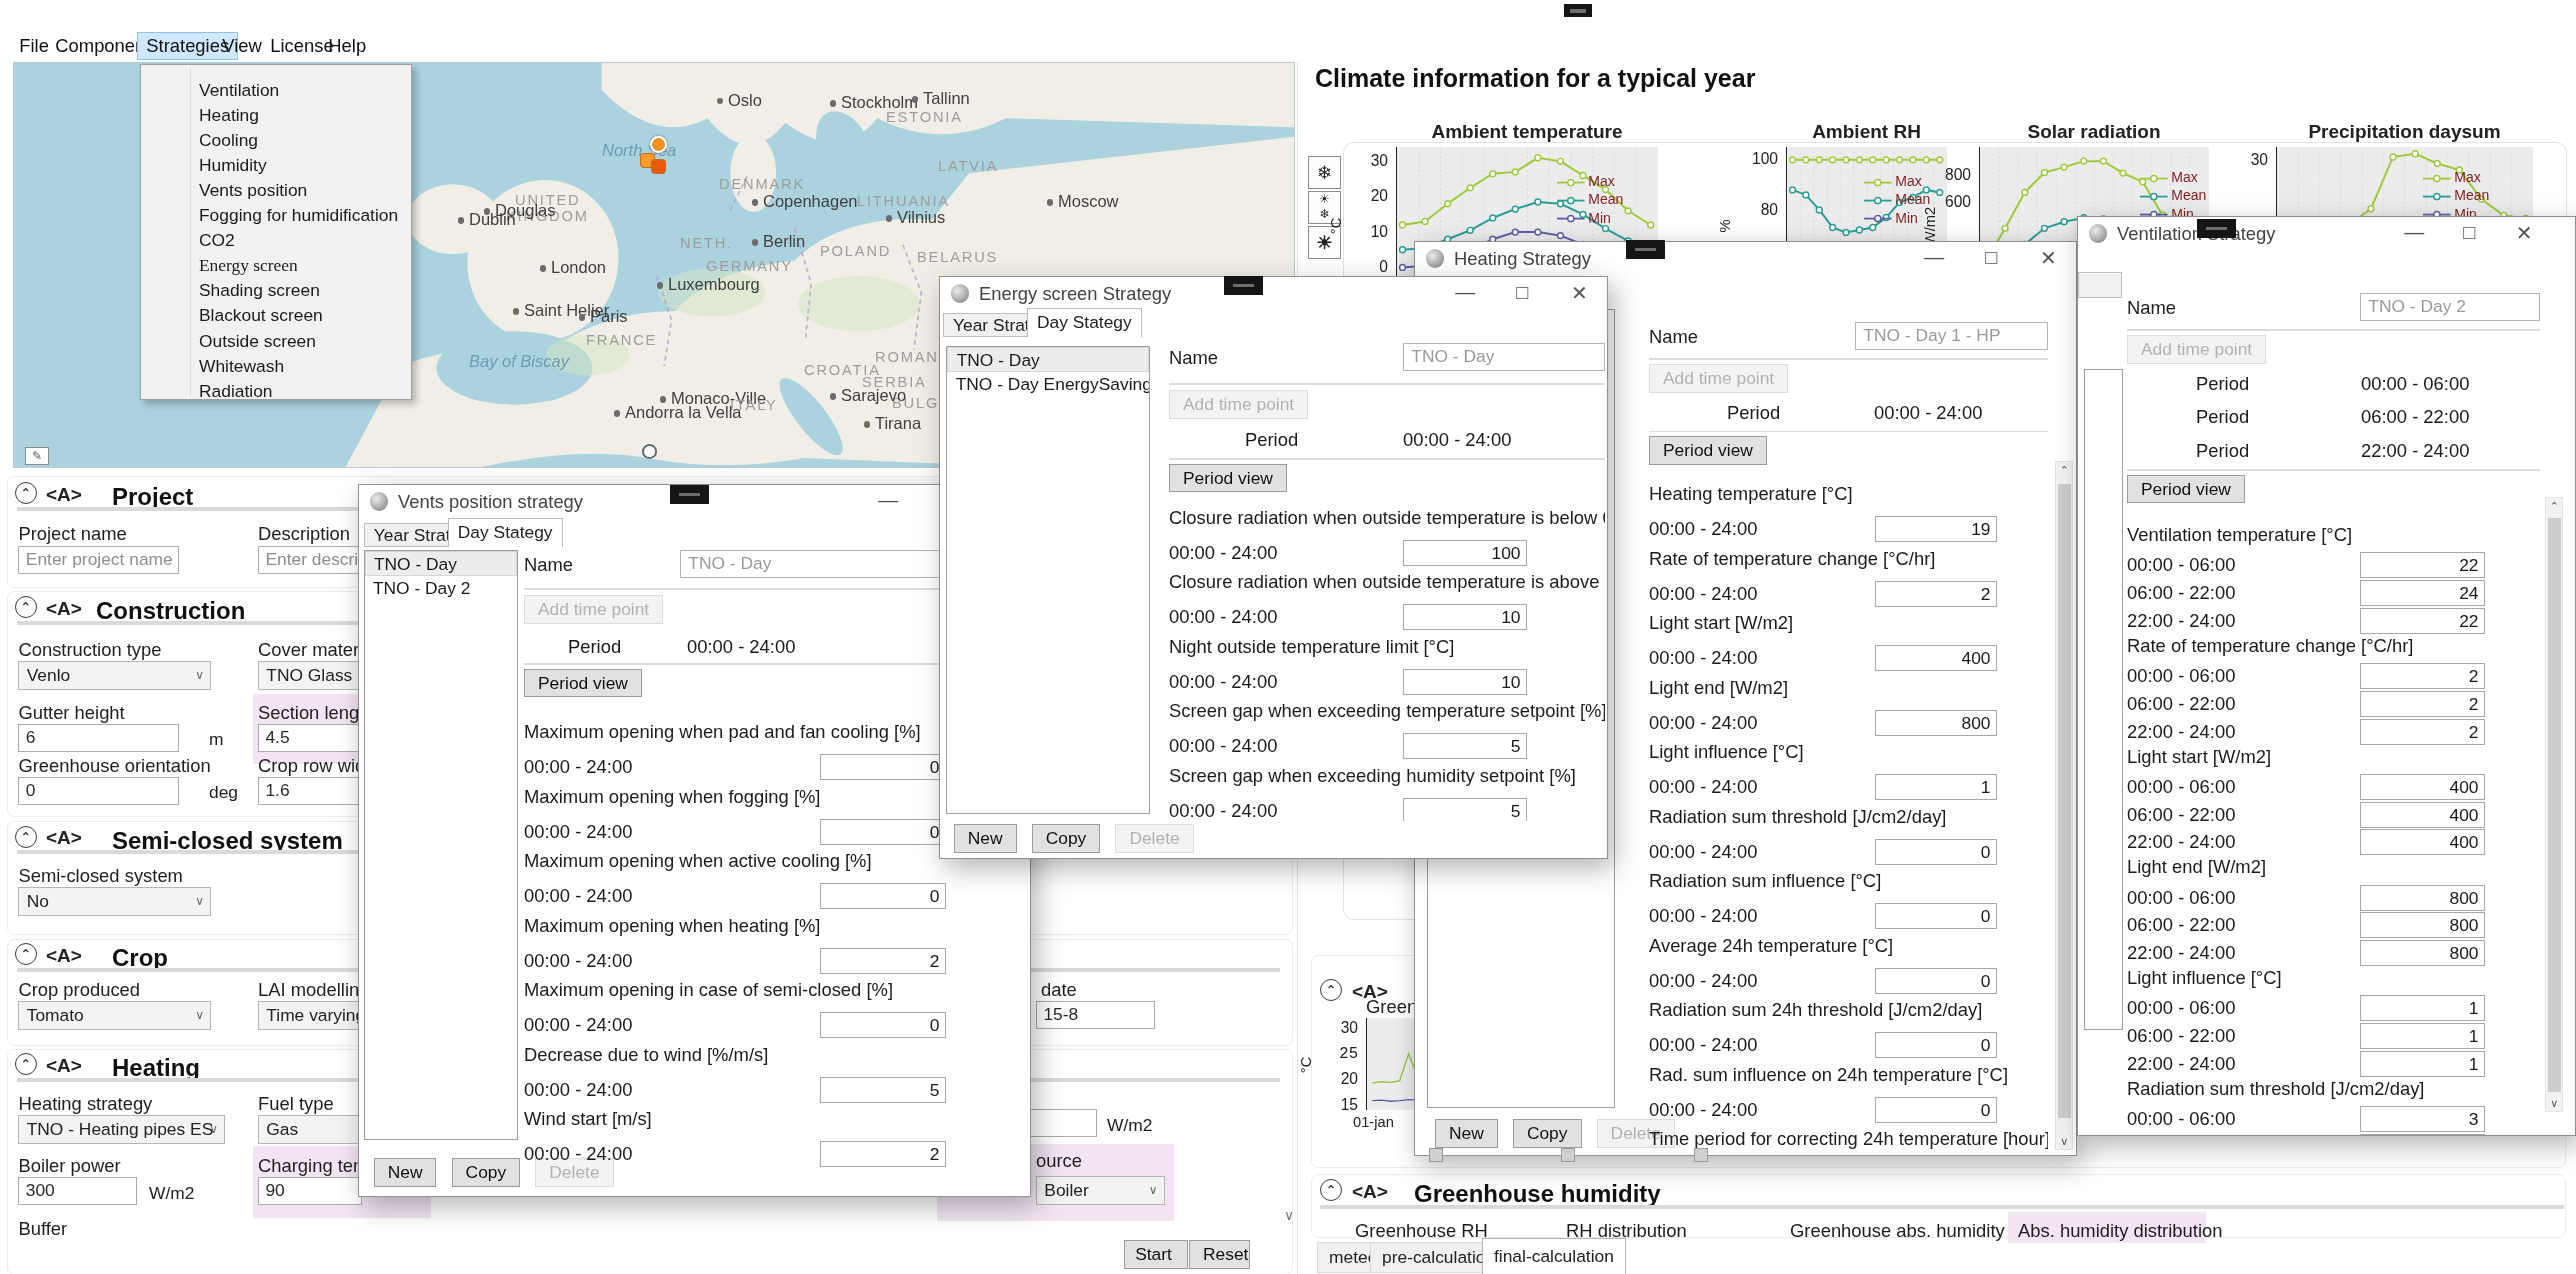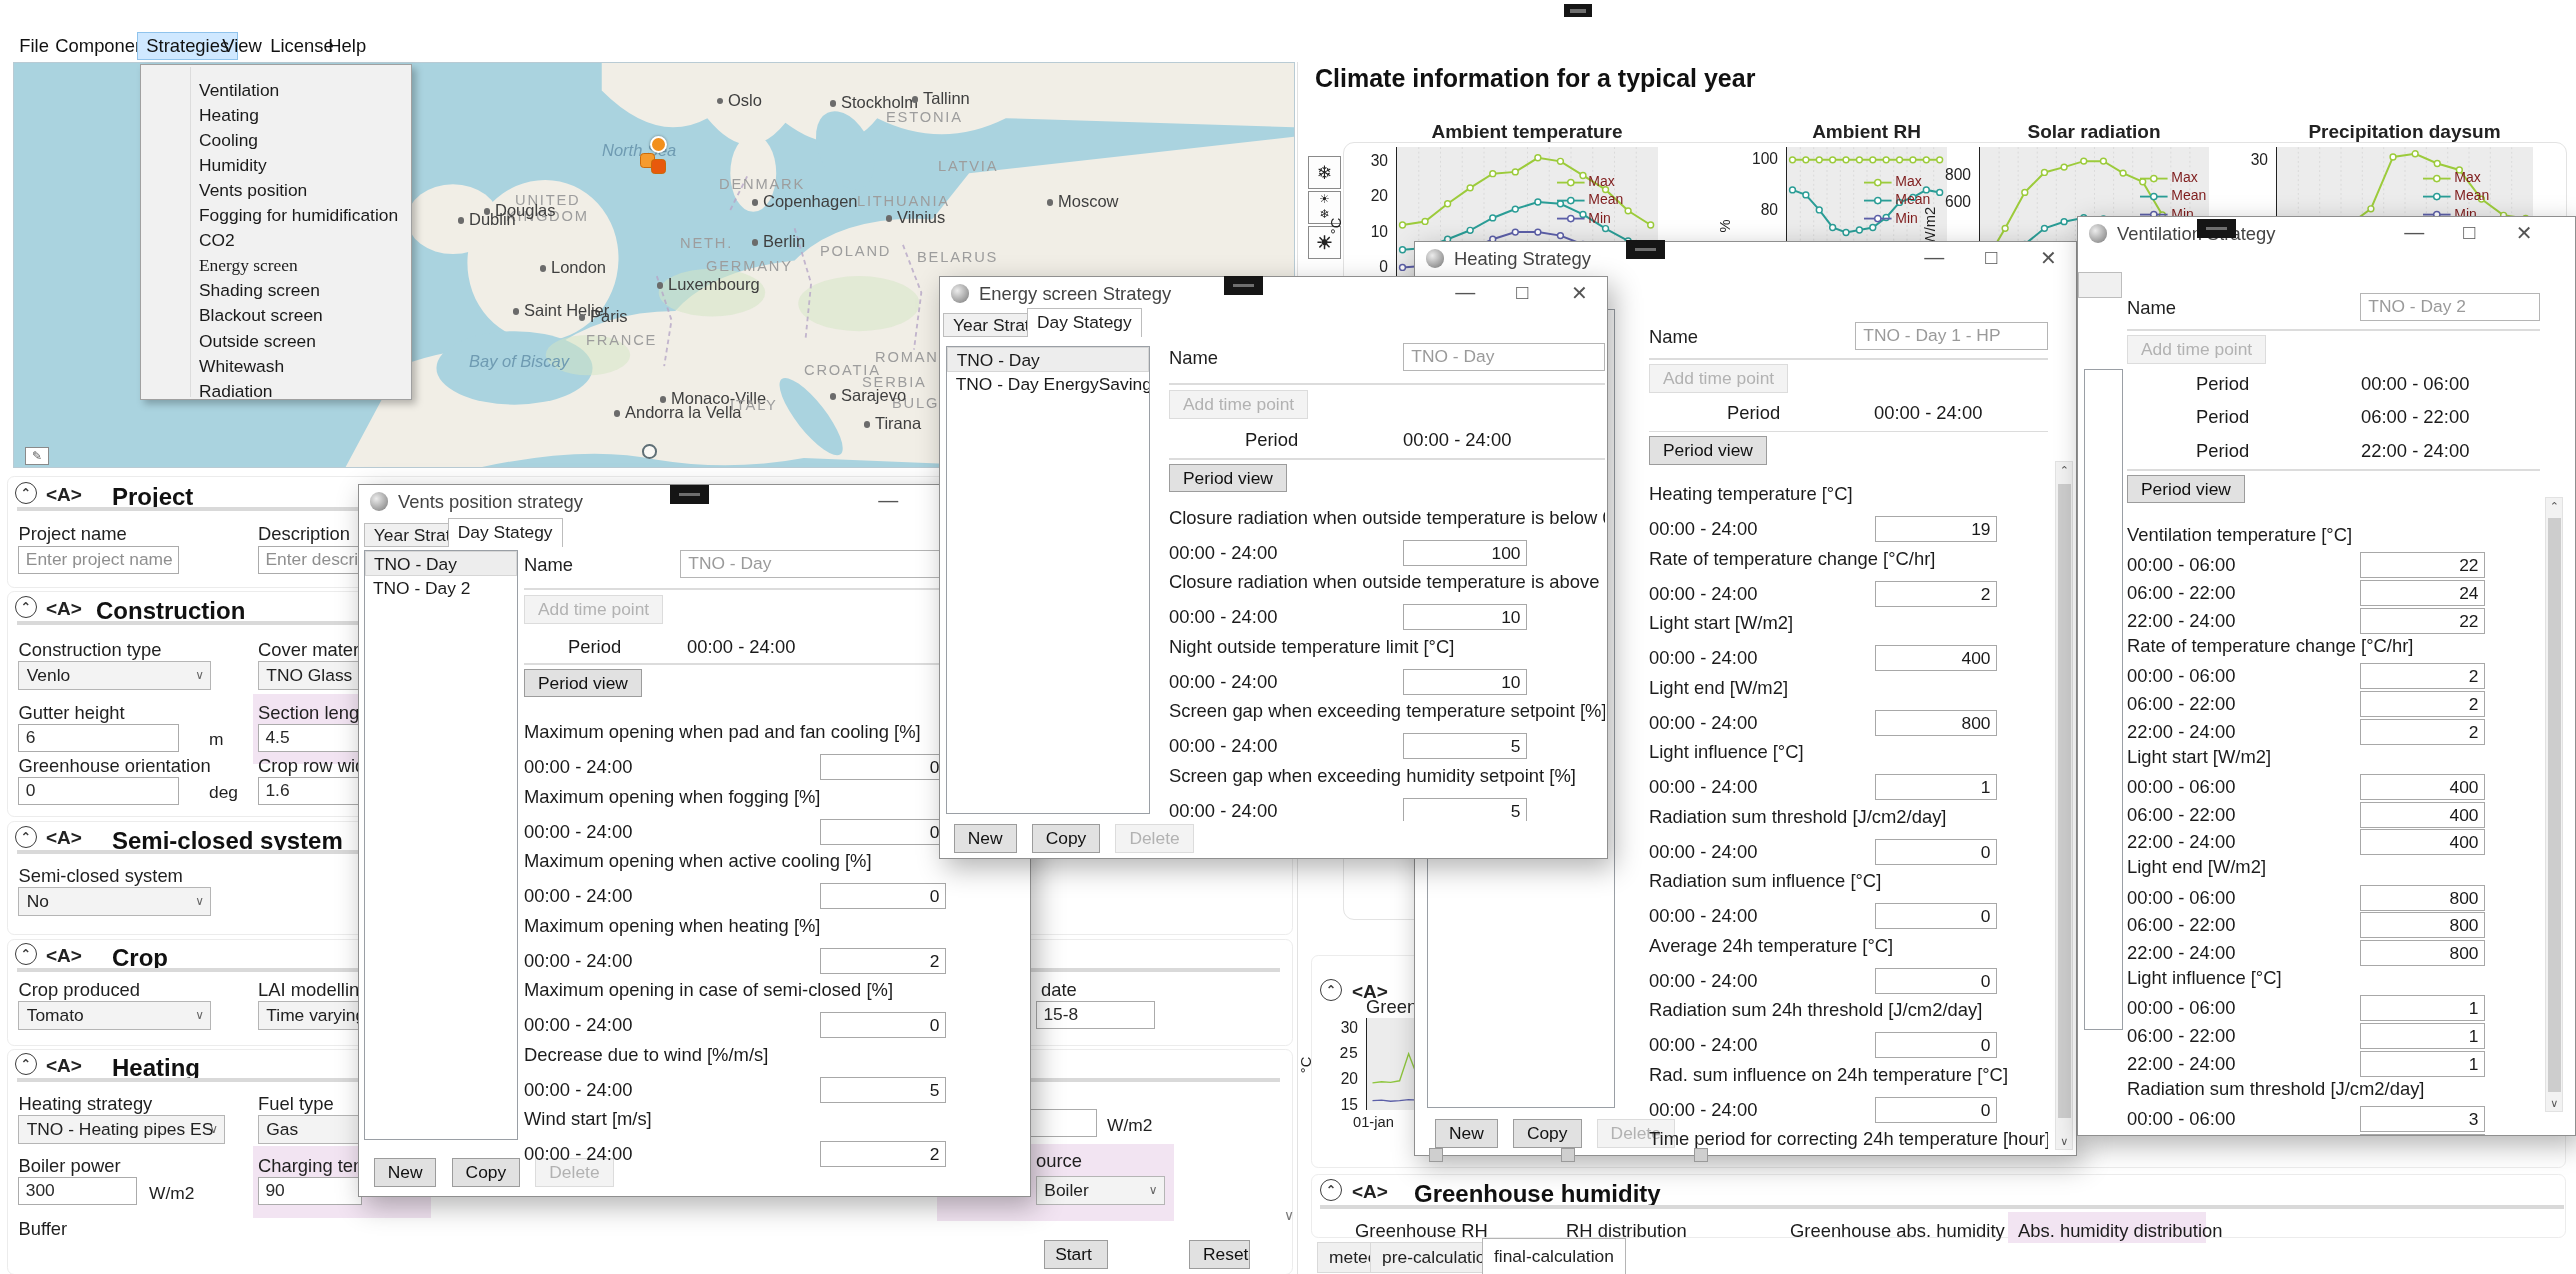--- a/index.html
+++ b/index.html
@@ -676,21 +676,21 @@
   <div class="sec-div" style="left:1320px;top:1205px;width:1244px;"></div>
   <div class="hum-item" style="left:1355px;">Greenhouse RH</div>
   <div class="hum-item" style="left:1566px;">RH distribution</div>
   <div class="hum-item" style="left:1790px;">Greenhouse abs. humidity</div>
   <div class="pinkbox" style="left:2008px;top:1212px;width:198px;height:31px;"></div>
   <div class="hum-item" style="left:2018px;">Abs. humidity distribution</div>
 
   <div class="btab" style="left:1317px;">meteo</div>
   <div class="btab" style="left:1370px;">pre-calculations</div>
   <div class="btab active" style="left:1482px;">final-calculation</div>
-  <button class="btn" style="left:1044px;top:1240px;width:64px;padding-left:8px;">Start</button>
+  <button class="btn" style="left:1124px;top:1240px;width:64px;padding-left:8px;">Start</button>
   <button class="btn" style="left:1189px;top:1240px;width:61px;">Reset</button>
 
   <div class="dialog" id="dlg-vents">
     <div class="dtitle">
       <span class="appico"></span>
       <span class="dtext">Vents position strategy</span>
       <span class="wc" style="right:128px;">—</span>
       <span class="wc" style="right:71px;">□</span>
       <span class="wc" style="right:13.8px;">✕</span>
     </div>

